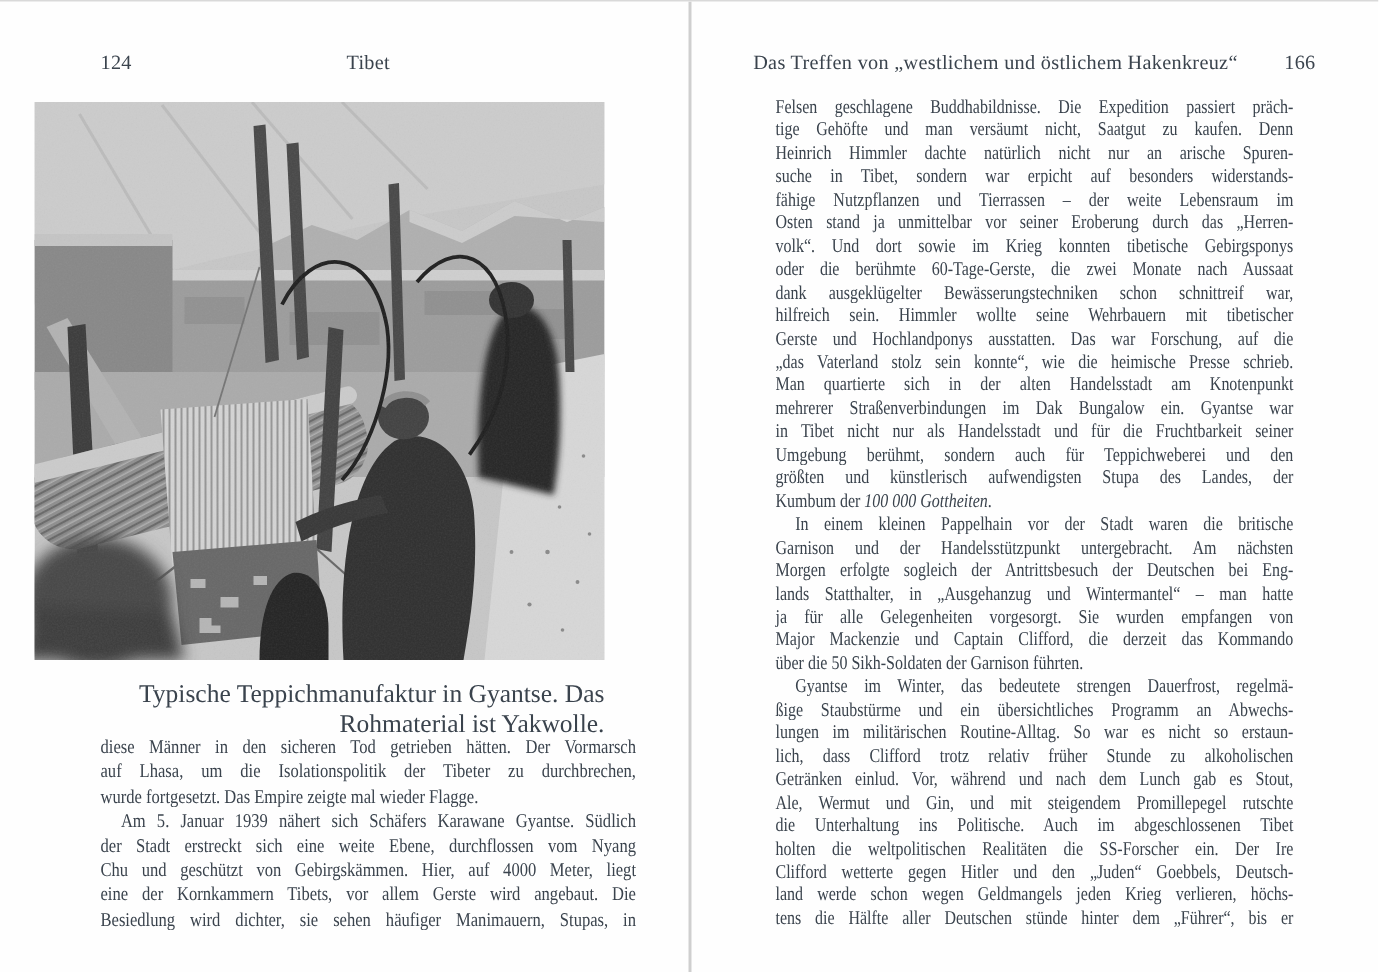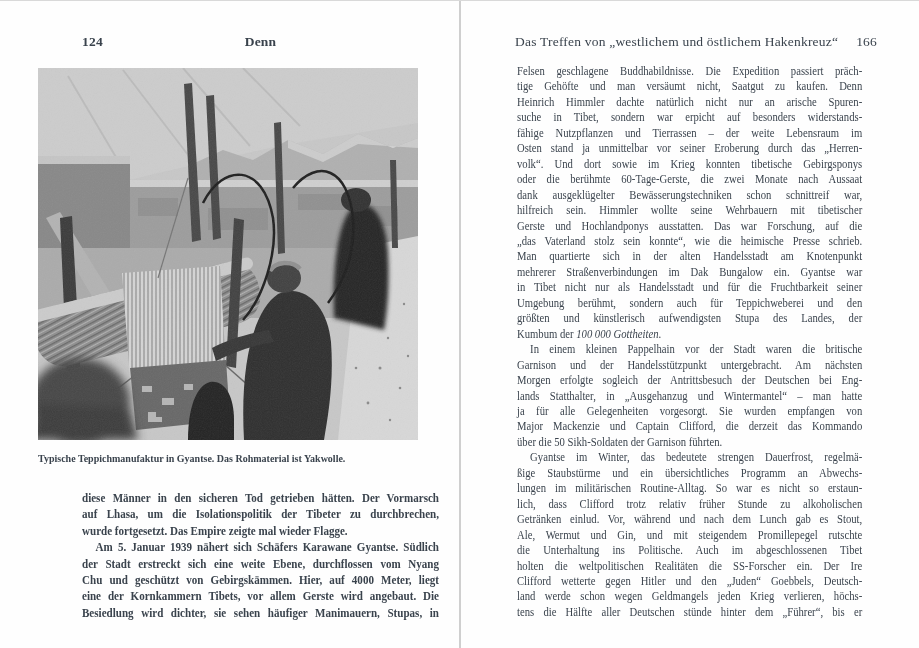--- a/index.html
+++ b/index.html
@@ -6,52 +6,52 @@
   body{
     width:919px;height:648px;overflow:hidden;background:#ffffff;
     font-family:"Liberation Serif","DejaVu Serif",serif;color:#3a434d;
   }
   .spread{
     position:relative;width:919px;height:648px;box-sizing:border-box;
     border-top:1px solid #d9d9d9;background:#fefefe;overflow:hidden;
   }
   .divider{position:absolute;left:459px;top:0;width:2px;height:648px;background:#cfcfcf;}
   .page{position:absolute;top:0;height:648px;overflow:hidden;}
-  .page-left{left:15px;width:535px;font-weight:bold;}
+  .page-left{left:0;width:535px;}
   .page-right{left:461px;width:458px;}
 
   .runhead-row{position:absolute;top:33px;font-size:13.5px;letter-spacing:.2px;}
   .lp-num{left:67px;}
   .lp-title{left:67px;width:357px;text-align:center;}
-  .rp-head{right:42px;display:flex;gap:18px;align-items:baseline;}
+  .rp-head{right:42px;display:flex;gap:31px;align-items:baseline;}
 
   .photo-frame{position:absolute;left:23px;top:67px;width:380px;height:372px;}
   .photo-frame svg{display:block;width:100%;height:100%;filter:grayscale(1) contrast(1.02);}
 
-  .caption{position:absolute;left:23px;top:452px;width:380px;text-align:left;font-size:10px;}
+  .caption{position:absolute;left:23px;top:452px;width:380px;text-align:right;font-size:17px;}
 
   .body-col{position:absolute;font-size:13px;}
   .page-left  .body-col{left:67px;top:489px;line-height:16.4px;}
   .page-right .body-col{left:56px;top:62px;line-height:15.45px;}
 
   .line{transform-origin:0 50%;}
   .page-left  .line{width:420px;transform:scaleX(0.85);}
   .page-right .line{width:421px;transform:scaleX(0.82);}
   .line.just{text-align:justify;text-align-last:justify;}
   .line.indent{text-indent:16px;}
   .line i{font-style:italic;}
 </style>
 </head>
 <body>
 
 <div class="spread">
 
   <div class="page page-left">
     <div class="runhead-row lp-num">124</div>
-    <div class="runhead-row lp-title">Denn</div>
+    <div class="runhead-row lp-title">Tibet</div>
 
     <div class="photo-frame">
       <svg viewBox="0 0 380 372" preserveAspectRatio="none" aria-hidden="true">
         <defs>
           <filter id="grain">
               <feTurbulence type="fractalNoise" baseFrequency="0.9" numOctaves="2" stitchTiles="stitch" result="t"></feTurbulence>
               <feColorMatrix in="t" type="saturate" values="0" result="g"></feColorMatrix>
               <feComponentTransfer in="g">
                 <feFuncA type="linear" slope="0.6" intercept="-0.15"></feFuncA>
               </feComponentTransfer>

